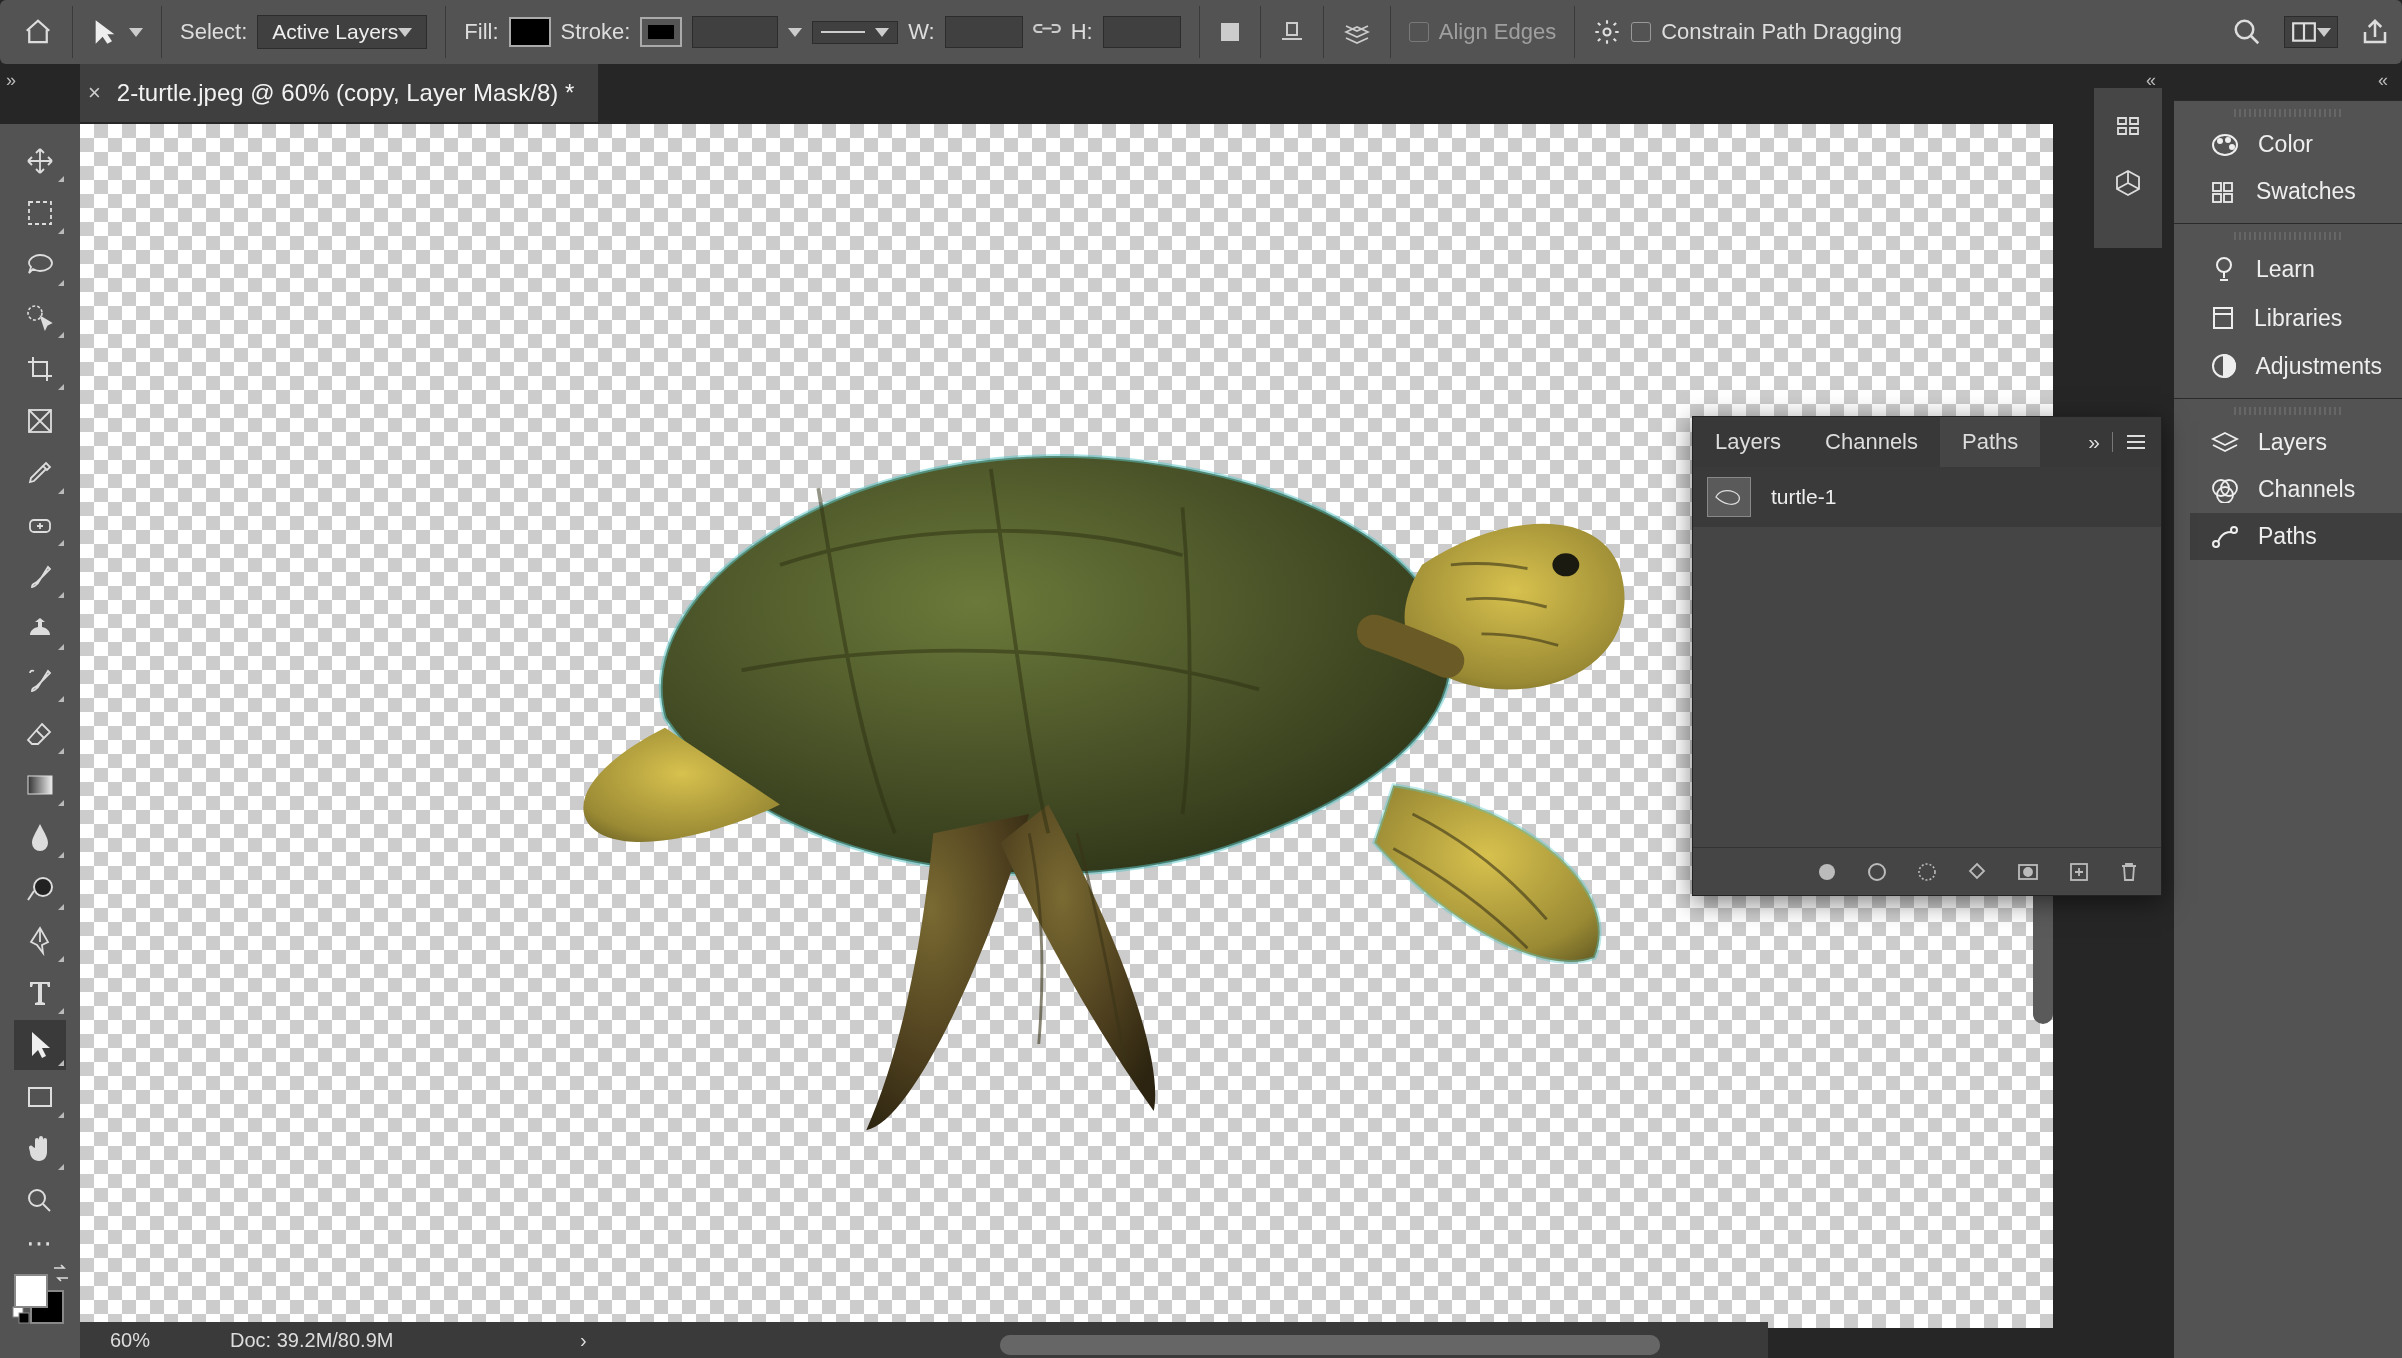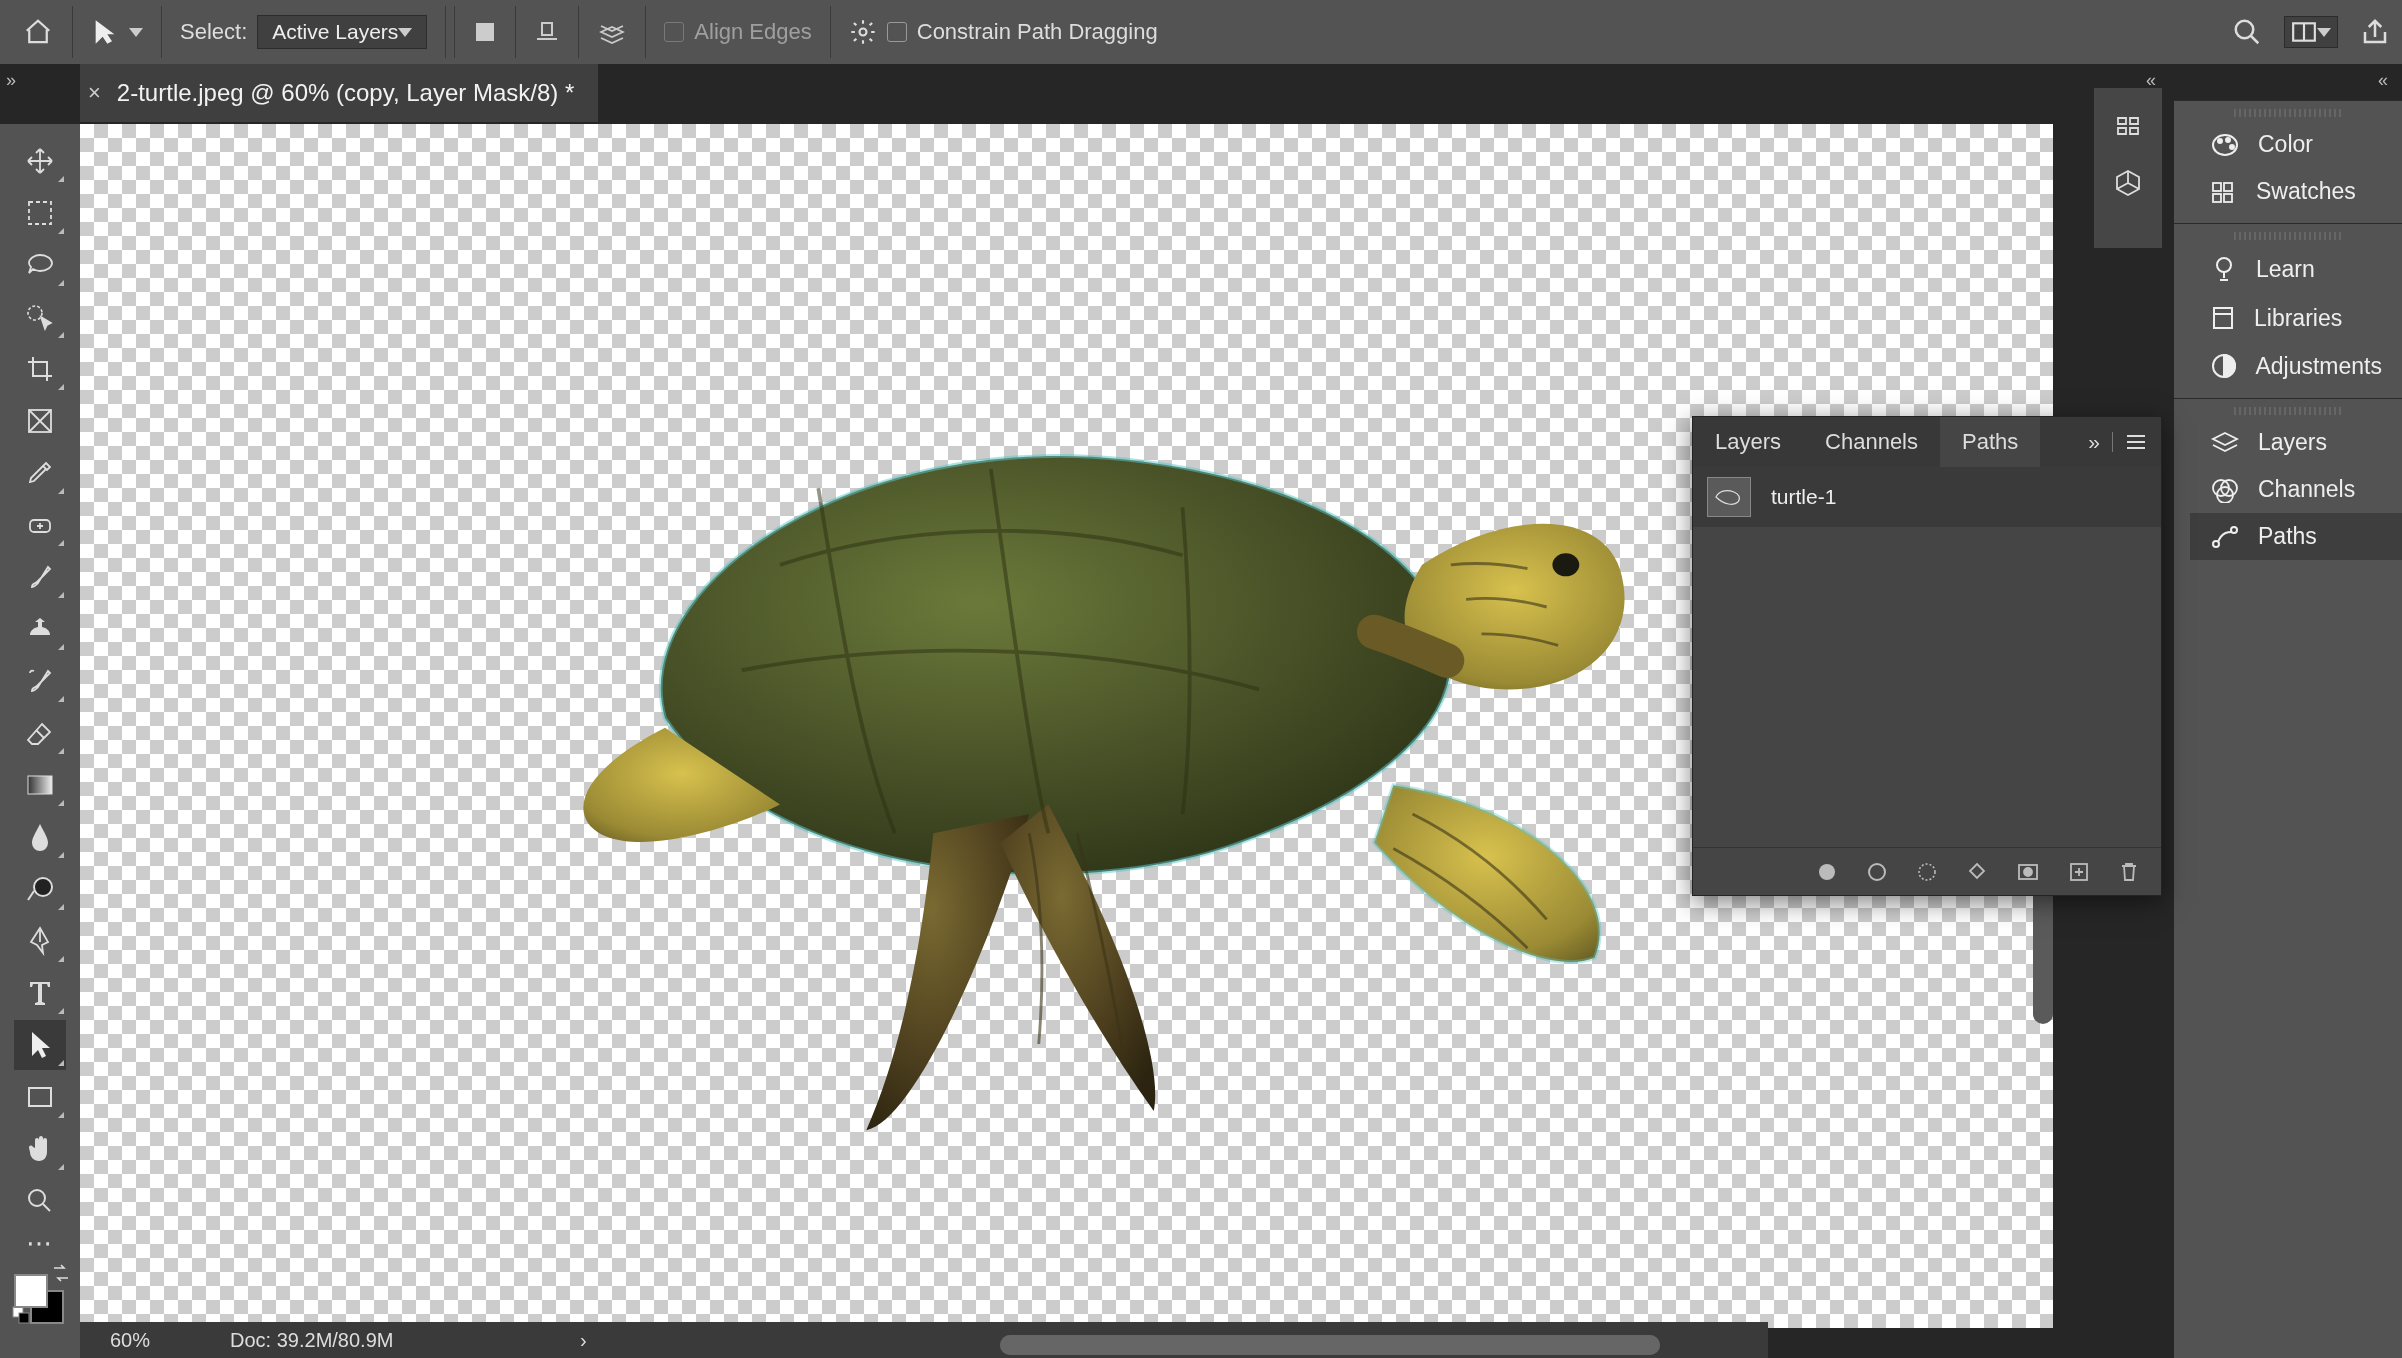--- a/index.html
+++ b/index.html
@@ -1,19 +1,19 @@
 <!DOCTYPE html>
 <html><head>
 <meta charset="utf-8">
 <style>
 * { margin:0; padding:0; box-sizing:border-box; font-family:-apple-system,Helvetica,Arial,sans-serif; user-select:none; }
 body { width:2402px; height:1358px; background:#262626; overflow:hidden; color:#ccc; font-size:21px; }
 
 
-.options-bar { position:absolute; top:0; left:0; right:0; height:64px; background:#535353; display:flex; align-items:center; padding:0 12px; gap:8px; }
+.options-bar { position:absolute; top:0; left:0; right:0; height:64px; background:#535353; display:flex; align-items:center; padding:0 12px; gap:8px;border-radius:6px; }
 .options-bar .grp { display:flex; align-items:center; gap:10px; padding:0 10px; height:100%; }
 .options-bar .sep { width:1px; height:52px; background:#3a3a3a; }
 .options-bar .label { color:#ddd; font-size:22px; }
 .options-bar .dropdown { background:#404040; border:1px solid #2c2c2c; padding:4px 14px; display:flex; align-items:center; color:#eee; font-size:21px; }
 .options-bar .swatch { width:42px; height:30px; border:2px solid #aaa; }
 .options-bar .check { width:20px; height:20px; border:1.5px solid #999; border-radius:3px; }
 .options-bar input[type=text] { background:#404040; border:1px solid #2c2c2c; height:32px; color:#eee; padding:0 6px; }
 .options-bar .far { margin-left:auto; display:flex; align-items:center; gap:22px; }
 .arrow-expand { position:absolute; top:70px; left:6px; color:#bbb; font-size:18px; }
 
@@ -107,20 +107,41 @@
   </div>
   <div class="sep"></div>
   <div class="grp">
     <span class="label">Select:</span>
     <div class="dropdown">
       <span>Active Layers</span>
       <span class="chev"></span>
     </div>
   </div>
   <div class="sep"></div>
+  <div class="grp">
+    <span class="label">Fill:</span>
+    <div class="swatch" style="background:#000"></div>
+    <span class="label">Stroke:</span>
+    <div class="swatch" style="background:#000;box-shadow:inset 0 0 0 6px #555"></div>
+    <input type="text" style="width: 86px;">
+    <span class="chev"></span>
+    <div class="dropdown" style="padding:6px 8px;width:86px;justify-content:space-between">
+      <span style="border-top:2px solid #ccc;width:44px;height:0"></span>
+      <span class="chev"></span>
+    </div>
+    <span class="label">W:</span>
+    <input type="text" style="width: 78px;" value="">
+    <span>
+      <svg width="28" height="20" viewBox="0 0 24 14" fill="none" stroke="#ccc" stroke-width="1.8">
+          <path d="M8 7H4a3 3 0 0 1 0-6h4M16 1h4a3 3 0 0 1 0 6h-4M8 4h8"></path>
+        </svg>
+    </span>
+    <span class="label">H:</span>
+    <input type="text" style="width: 78px;" value="">
+  </div>
   <div class="sep"></div>
   <div class="grp">
     <span>
       <svg width="24" height="24">
           <rect x="3" y="3" width="18" height="18" fill="#ccc"></rect>
         </svg>
     </span>
   </div>
   <div class="sep"></div>
   <div class="grp">

